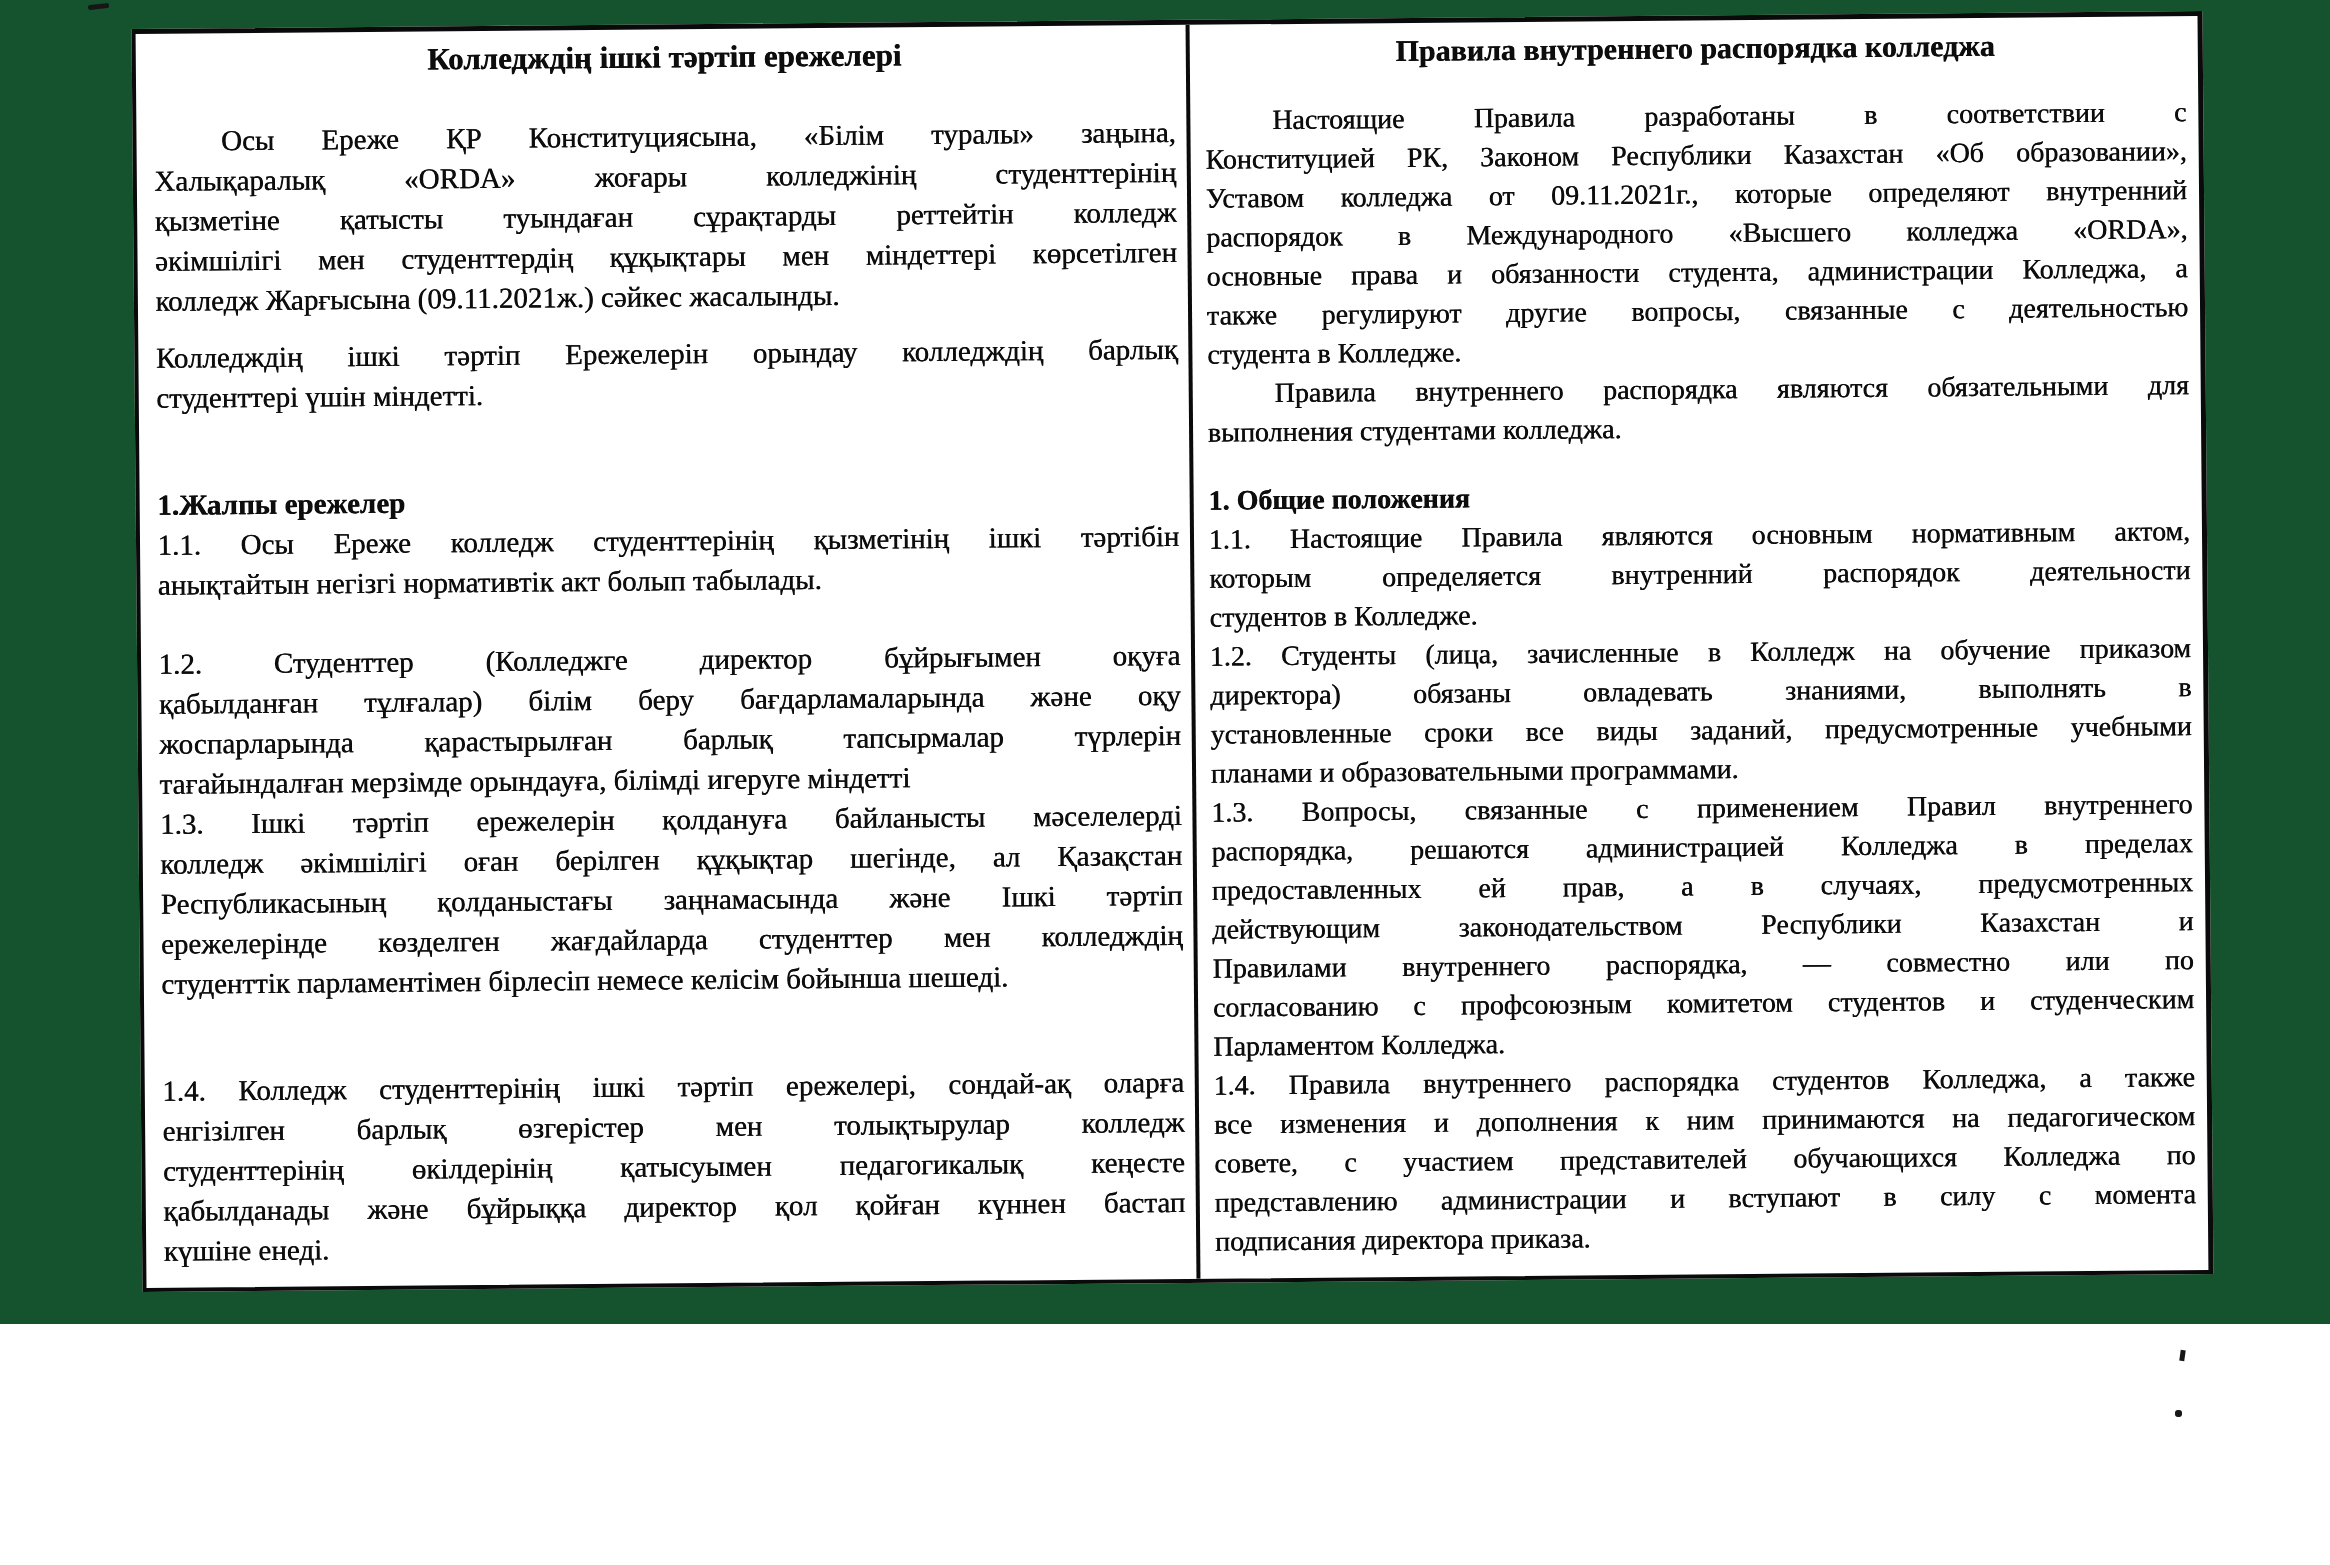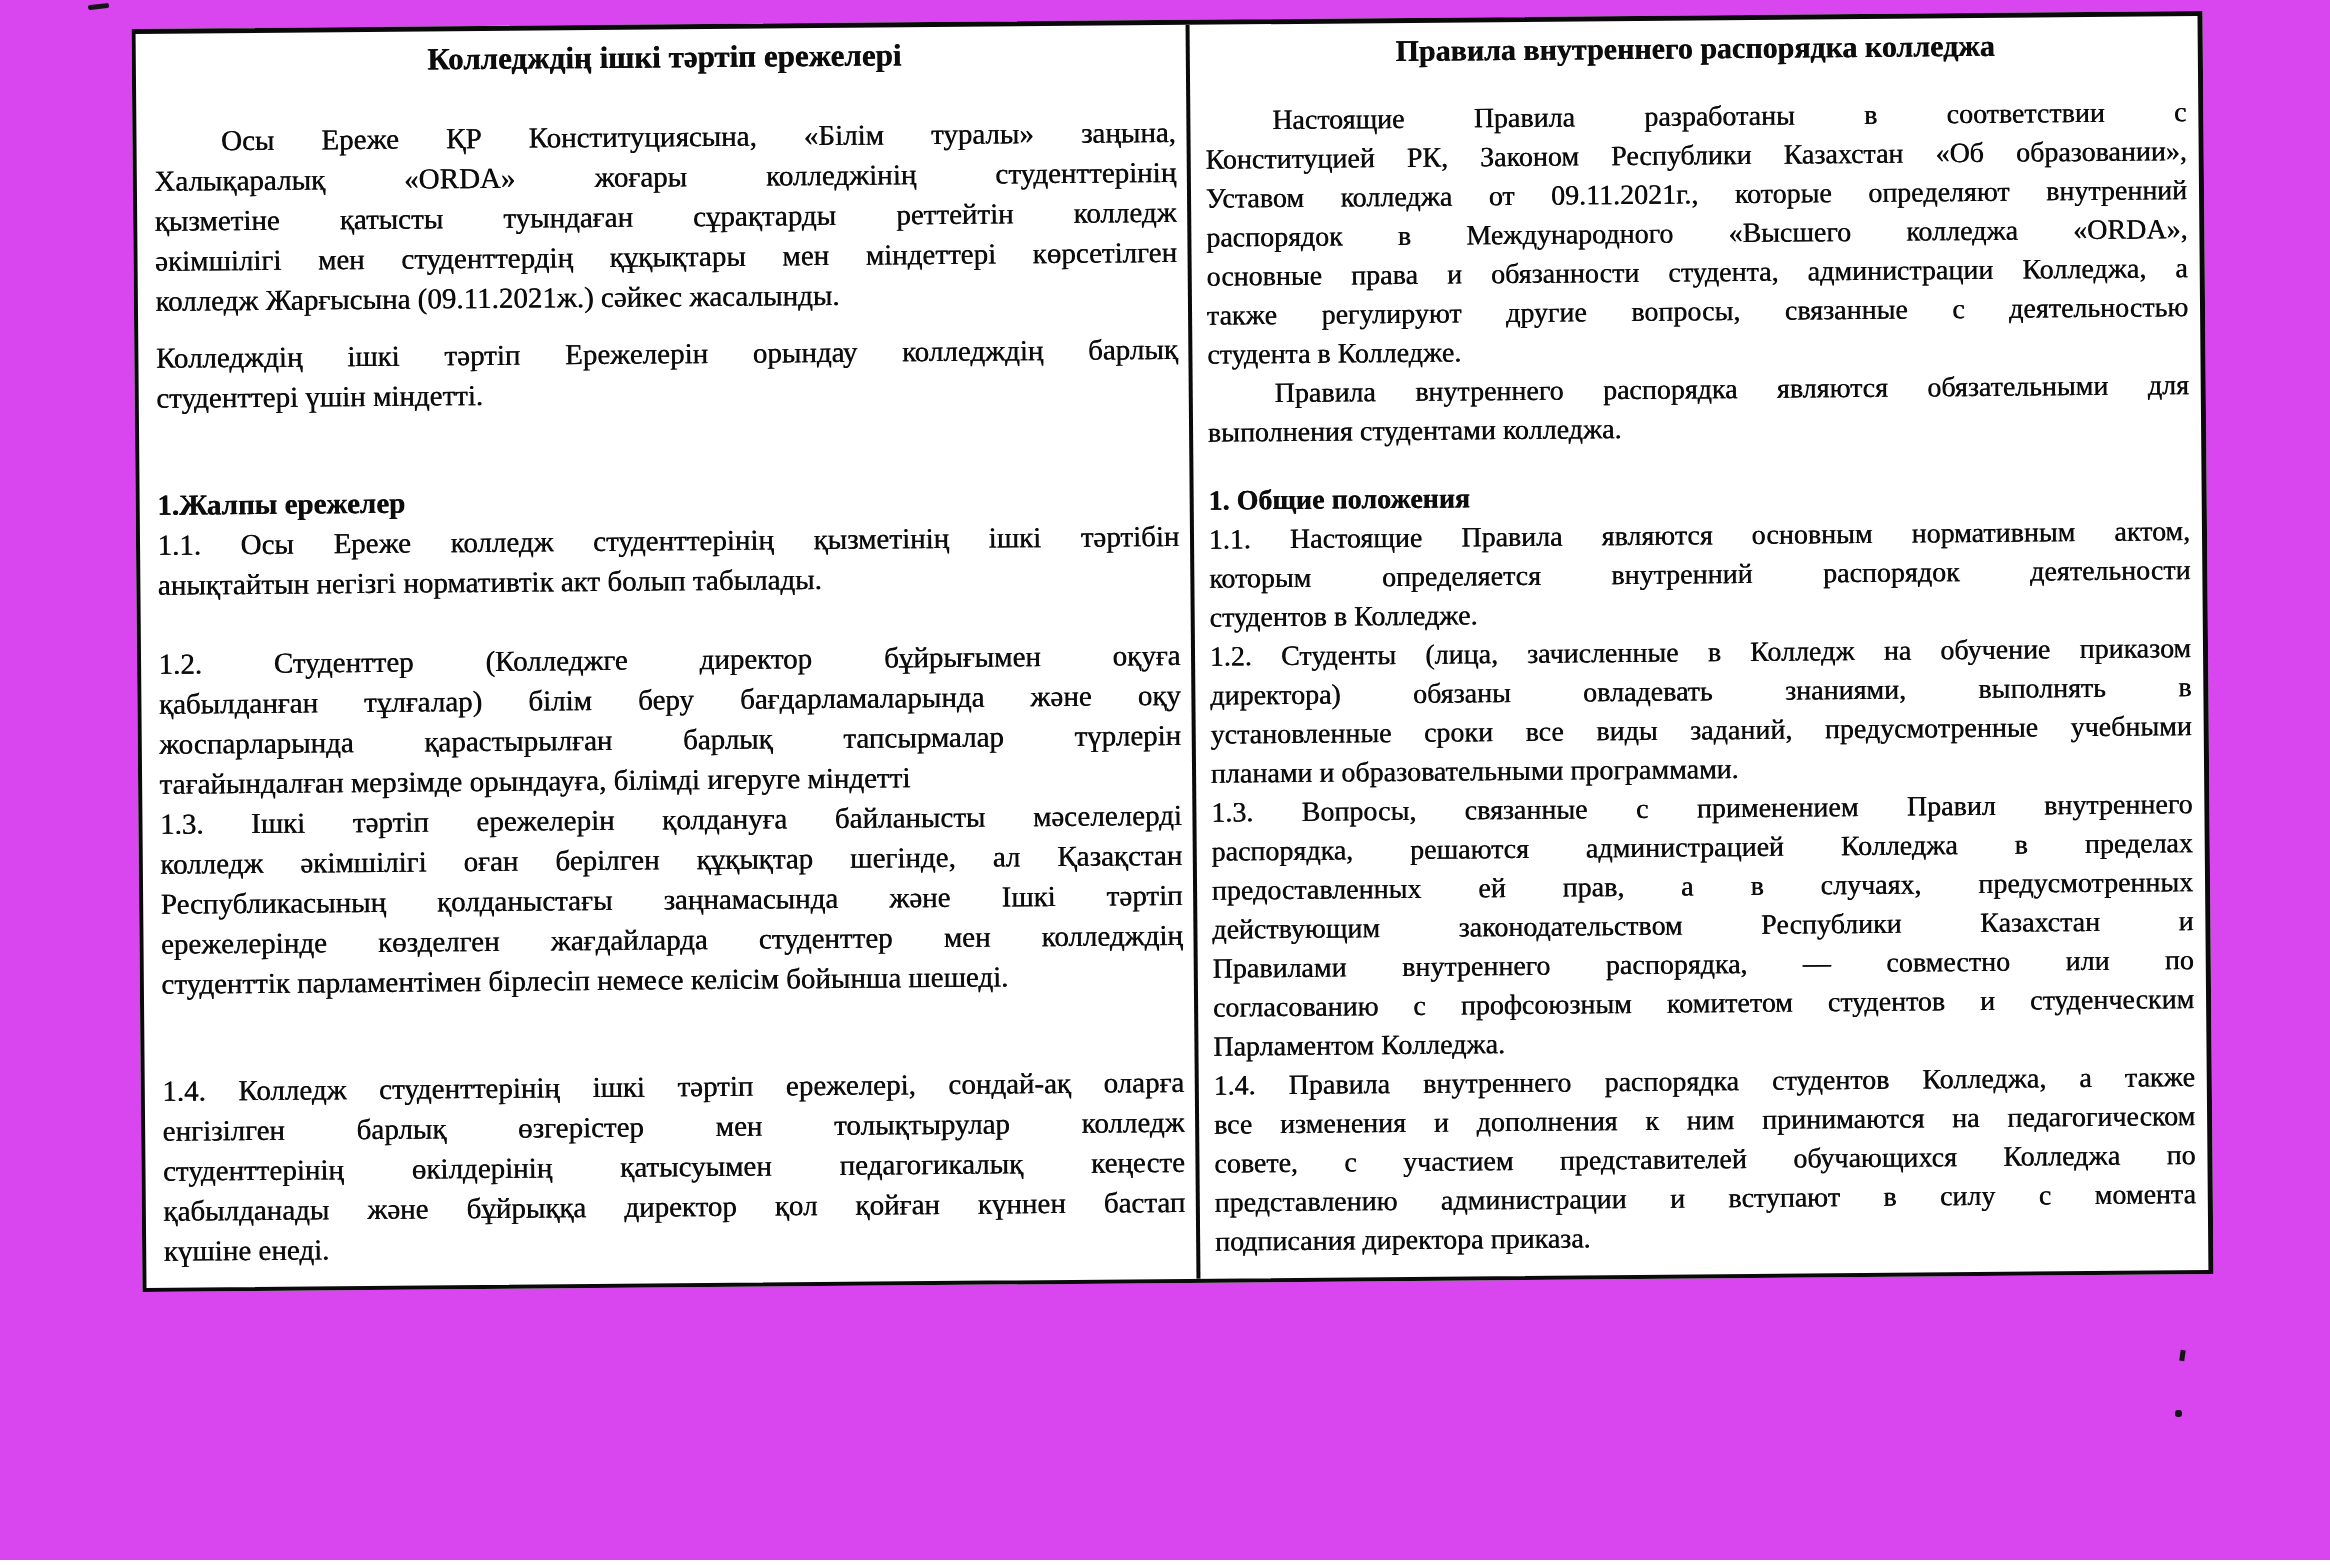--- a/index.html
+++ b/index.html
@@ -3,21 +3,21 @@
 <meta charset="utf-8">
 <style>
   html, body {
     margin: 0; padding: 0;
     width: 2330px; height: 1565px;
     background: #ffffff;
     font-family: "Liberation Serif", serif;
     color: #0d0d0d;
     overflow: hidden;
   }
-  .page { position: relative; width: 2330px; height: 1560px; background: #d946ef; }
+  .page { position: relative; width: 2330px; height: 1324px; background: #14532d; }
 
   
   .doc {
     position: absolute;
     left: 137px; top: 20px;
     width: 2071px; height: 1263px;
     box-sizing: border-box;
     background: #ffffff;
     border: 5.3px solid #0a0a0a;
     border-left-width: 4.7px;

